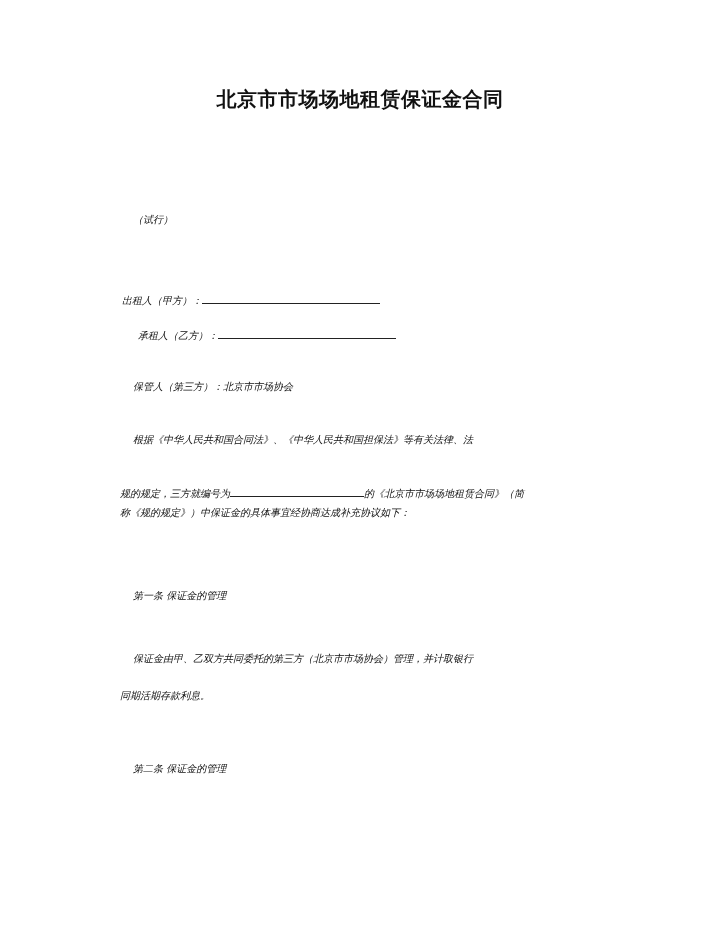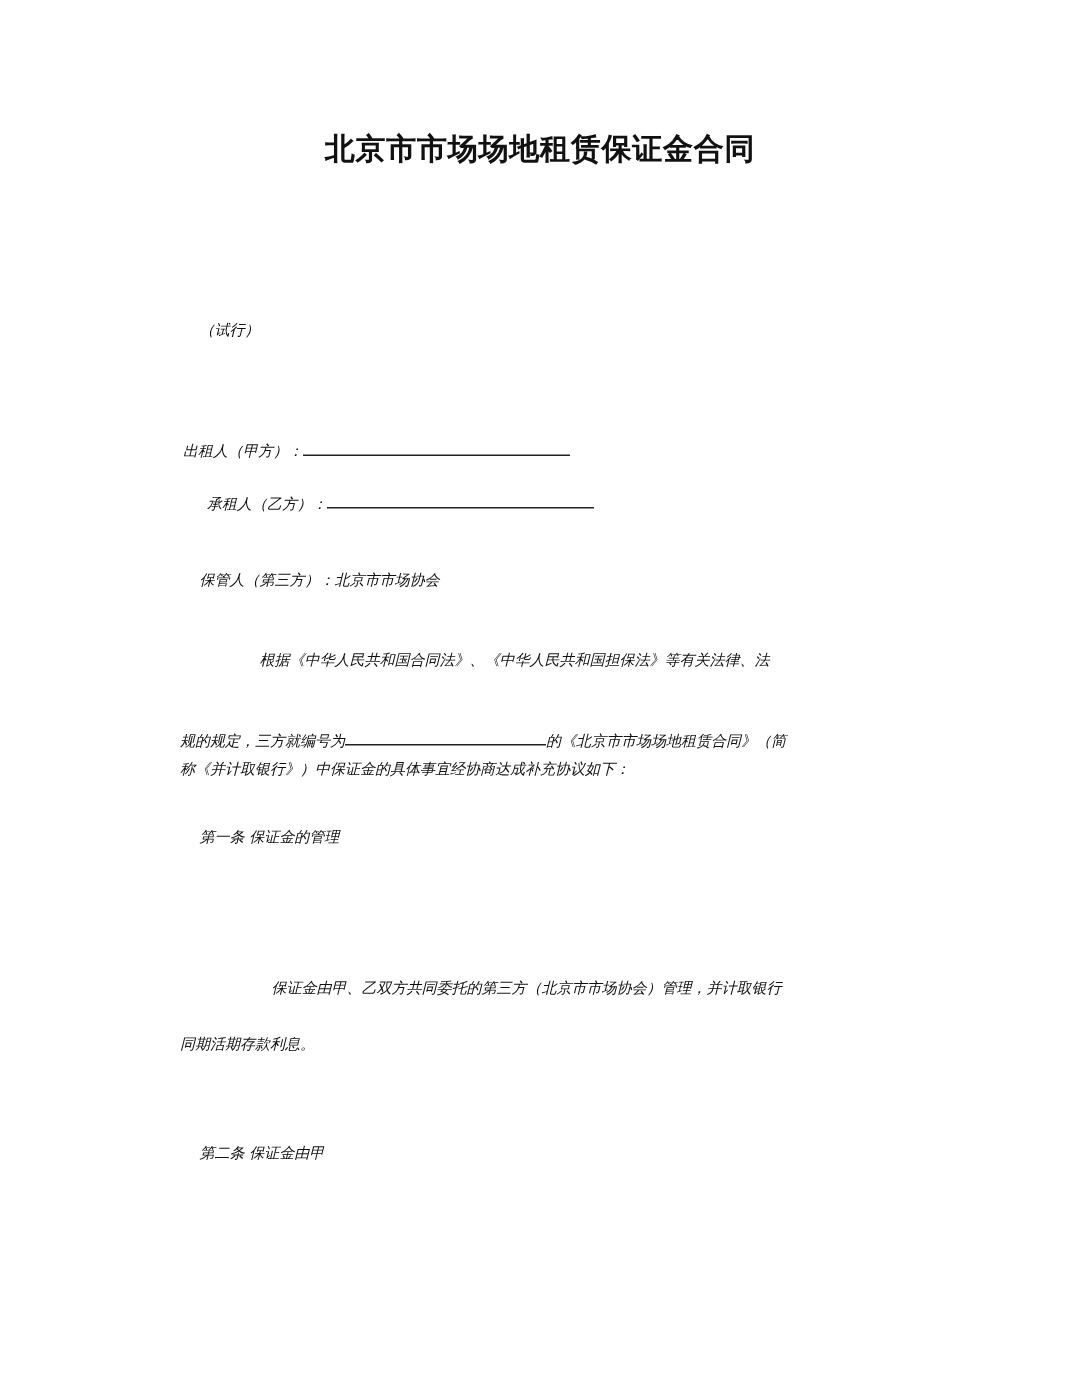--- a/index.html
+++ b/index.html
@@ -30,27 +30,27 @@
   </div>
 
   <div class="line" style="left:138px; top:324px;">
     <span>承租人（乙方）：</span><span class="blank" style="width:178px;"></span>
   </div>
 
   <div class="line" style="left:133px; top:380px;">
     <span>保管人（第三方）：</span><span>北京市市场协会</span>
   </div>
 
-  <div class="line" style="left:133px; top:433px;margin-left:40px;">根据《中华人民共和国合同法》、《中华人民共和国担保法》等有关法律、法</div>
+  <div class="line" style="left:133px; top:433px;">根据《中华人民共和国合同法》、《中华人民共和国担保法》等有关法律、法</div>
 
   <div class="line" style="left:120px; top:482px;">
     <span>规的规定，三方就编号为</span><span class="blank" style="width:134px;"></span><span>的《北京市市场场地租赁合同》（简</span>
   </div>
 
-  <div class="line" style="left:120px; top:506px;">称《并计取银行》）中保证金的具体事宜经协商达成补充协议如下：</div>
+  <div class="line" style="left:120px; top:506px;">称《规的规定》）中保证金的具体事宜经协商达成补充协议如下：</div>
 
-  <div class="line" style="left:133px; top:551px;">第一条  保证金的管理</div>
+  <div class="line" style="left:133px; top:589px;">第一条  保证金的管理</div>
 
-  <div class="line" style="left:133px; top:652px;margin-left:48px;">保证金由甲、乙双方共同委托的第三方（北京市市场协会）管理，并计取银行</div>
+  <div class="line" style="left:133px; top:652px;">保证金由甲、乙双方共同委托的第三方（北京市市场协会）管理，并计取银行</div>
   <div class="line" style="left:120px; top:689px;">同期活期存款利息。</div>
 
-  <div class="line" style="left:133px; top:762px;">第二条  保证金由甲</div>
+  <div class="line" style="left:133px; top:762px;">第二条  保证金的管理</div>
 </div>
 
 </body></html>

